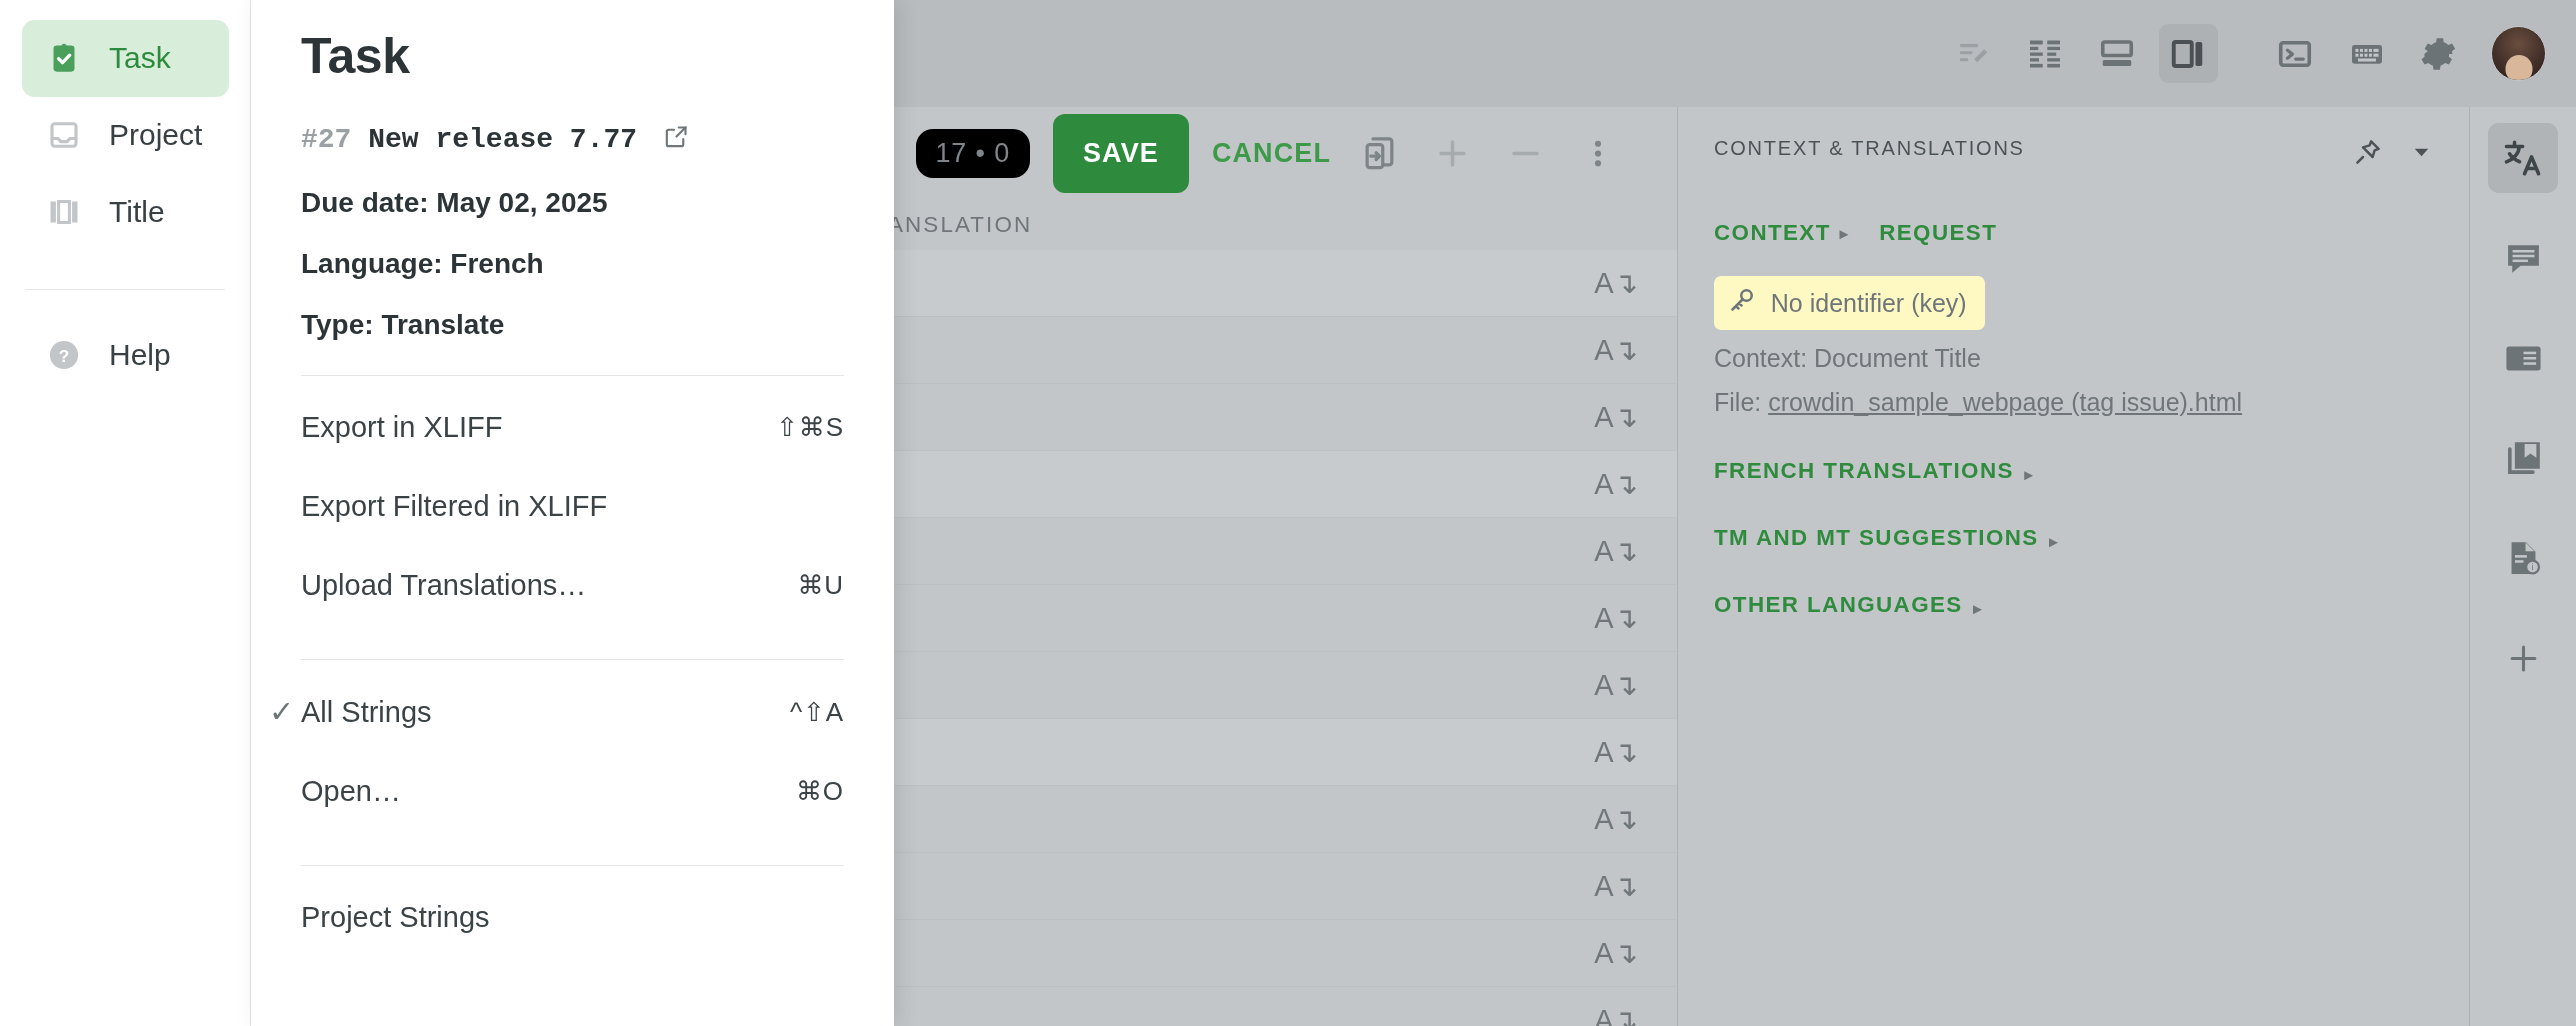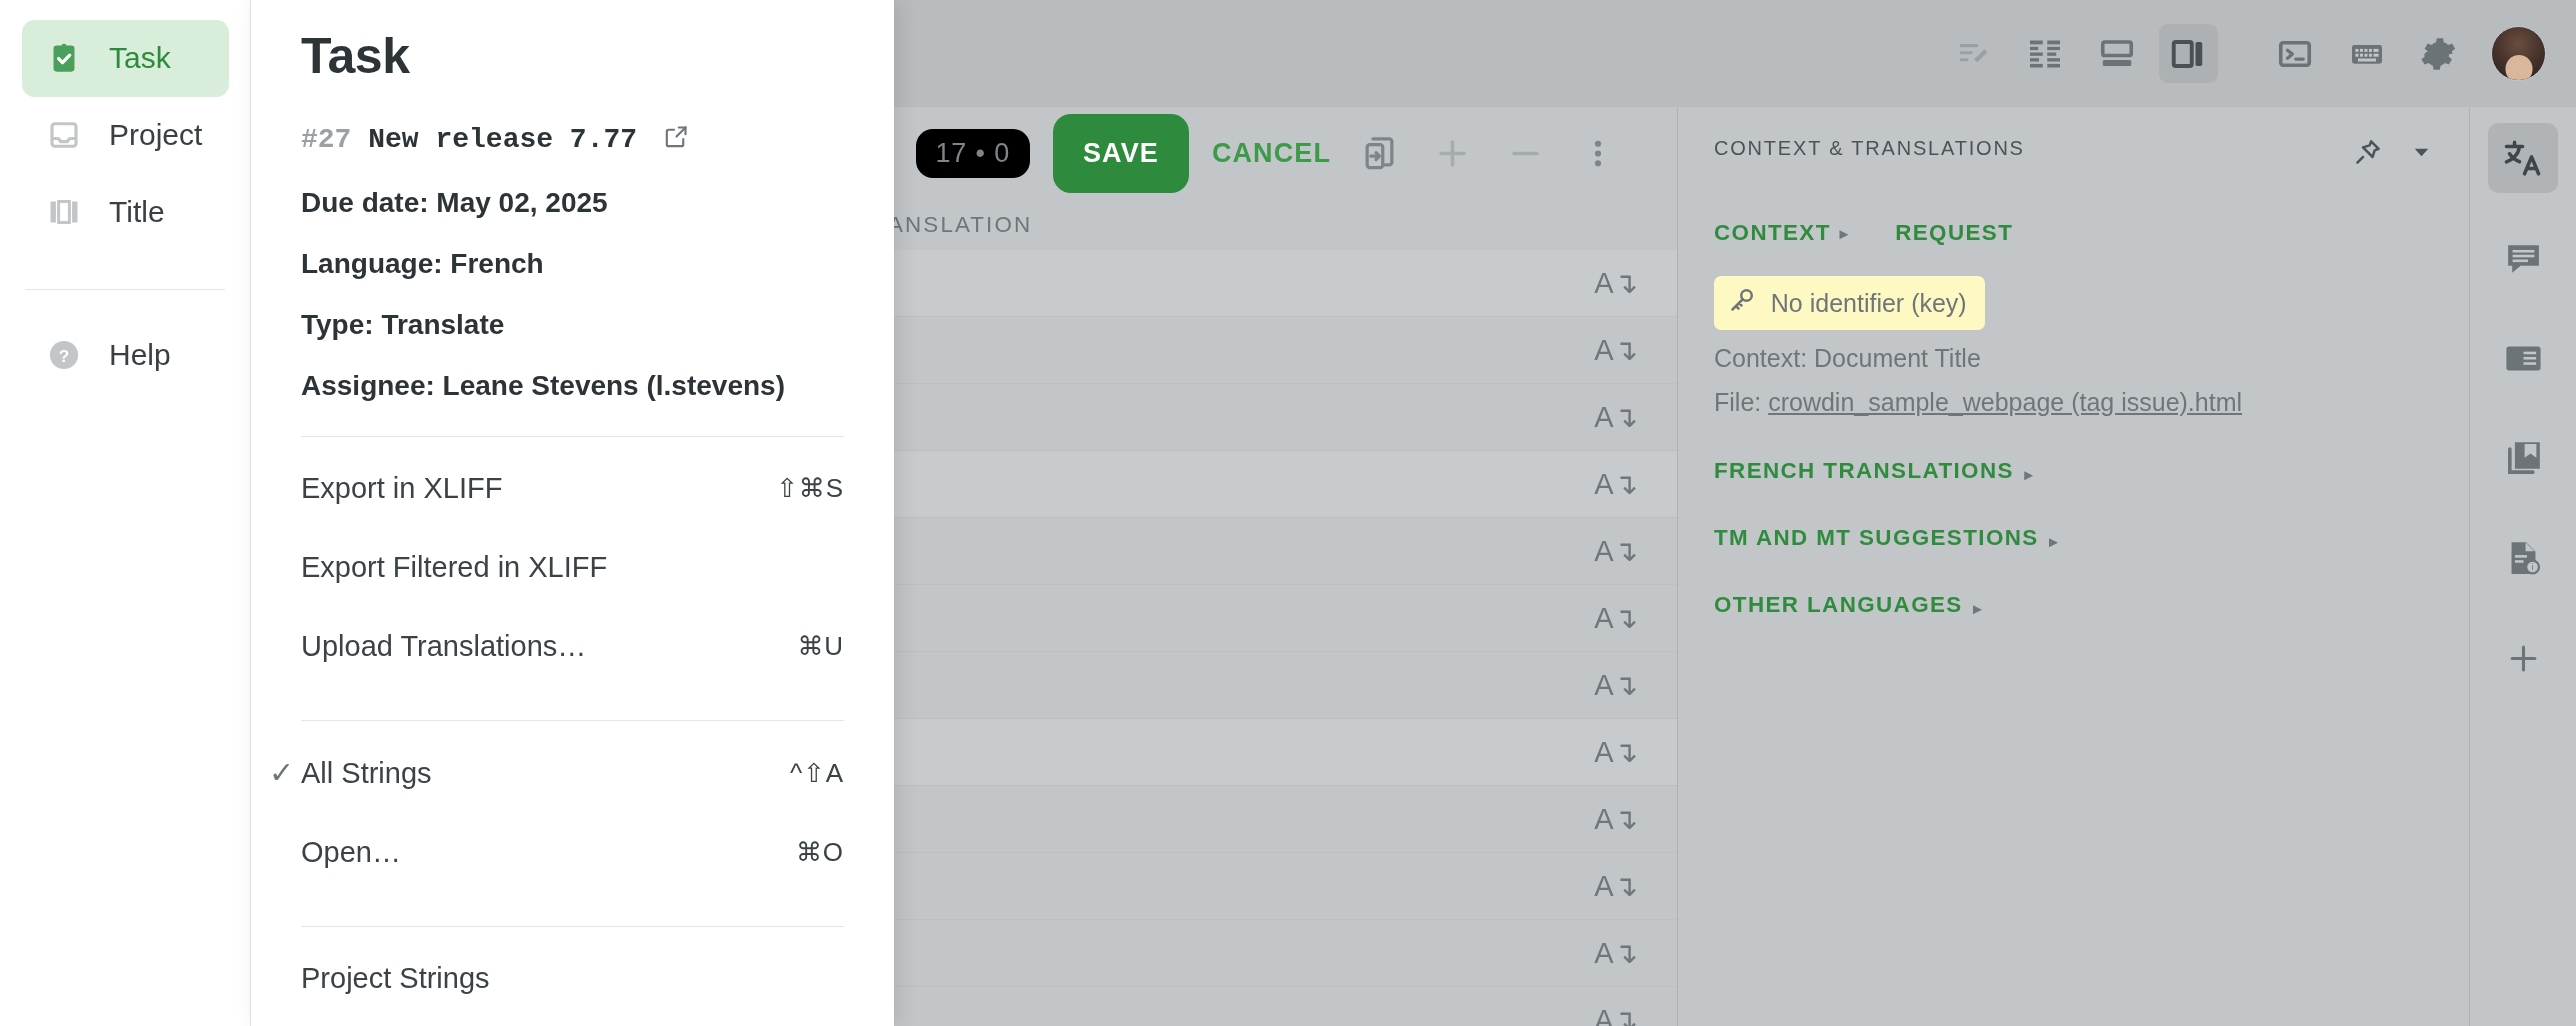--- a/index.html
+++ b/index.html
@@ -44,21 +44,21 @@
     position: absolute; left: 0; top: 107px; width: 1677px; height: 93px;
     background: #c3c6c8;
     display: flex; align-items: center; justify-content: flex-end;
     padding-right: 54px; gap: 23px;
   }
   .counter {
     background: #000000; color: #7f8588; border-radius: 17px;
     padding: 9px 19.7px; font-size: 27px; letter-spacing: 0.9px;
   }
   .btn-save {
-    background: #2e8b3d; color: #ffffff; border: none; border-radius: 18px;
+    background: #2e8b3d; color: #ffffff; border: none; border-radius: 12px;
     font-size: 27px; font-weight: bold; letter-spacing: 1.1px;
     padding: 24px 30px; font-family: inherit;
   }
   .btn-cancel {
     background: none; border: none; color: #3c9a49; font-size: 27px;
     font-weight: bold; letter-spacing: 1.1px; font-family: inherit;
   }
   .tb-ico { color: #7e8588; display: flex; align-items: center; justify-content: center; width: 50px; height: 50px; }
   .tb-ico.faint { color: #a6abad; }
 
@@ -80,21 +80,21 @@
   .ctx-panel {
     position: absolute; left: 1677px; top: 107px; width: 792px; bottom: 0;
     background: #c3c6c8; border-left: 0.9px solid #aeb2b4;
     padding: 30px 36px;
   }
   .ctx-title {
     font-size: 20px; letter-spacing: 1.8px; color: #4c5356; font-weight: normal;
   }
   .ctx-title-row { display: flex; align-items: flex-start; justify-content: space-between; }
   .ctx-actions { display: flex; align-items: center; gap: 27px; color: #4d5457; }
-  .ctx-tabs { display: flex; align-items: center; gap: 46px; margin-top: 50px; }
+  .ctx-tabs { display: flex; align-items: center; gap: 30px; margin-top: 50px; }
   .ctx-tab {
     font-size: 22.4px; letter-spacing: 1.4px; color: #2f8b3d; font-weight: bold;
     display: flex; align-items: center; gap: 9px;
   }
   .caret { font-size: 16px; color: #70777a; }
   .key-chip {
     display: inline-flex; align-items: center; gap: 14.3px;
     background: #fef9c3; border-radius: 7.2px; padding: 9px 18px 9px 12.5px;
     margin-top: 30px; color: #6f7679; font-size: 25px;
   }
@@ -477,21 +477,20 @@
             <path d="M14 4h6v6" stroke-linecap="round"></path>
               <path d="M20 4l-8 8" stroke-linecap="round"></path>
             <path d="M18 14.2V19a1.6 1.6 0 01-1.6 1.6H5A1.6 1.6 0 013.4 19V7.6A1.6 1.6 0 015 6h4.8" stroke-linecap="round"></path>
           </svg>
         </span>
       </div>
 
       <div class="menu-meta-line">Due date: May 02, 2025</div>
       <div class="menu-meta-line">Language: French</div>
       <div class="menu-meta-line">Type: Translate</div>
-      <div class="menu-meta-line">Assignee: Leane Stevens (l.stevens)</div>
 
       <div class="menu-sep"></div>
       <div style="height:12.5px"></div>
 
       <div class="menu-item">
         <span class="mi-label">Export in XLIFF</span>
         <span class="sc">⇧⌘S</span>
       </div>
       <div class="menu-item">
         <span class="mi-label">Export Filtered in XLIFF</span>

